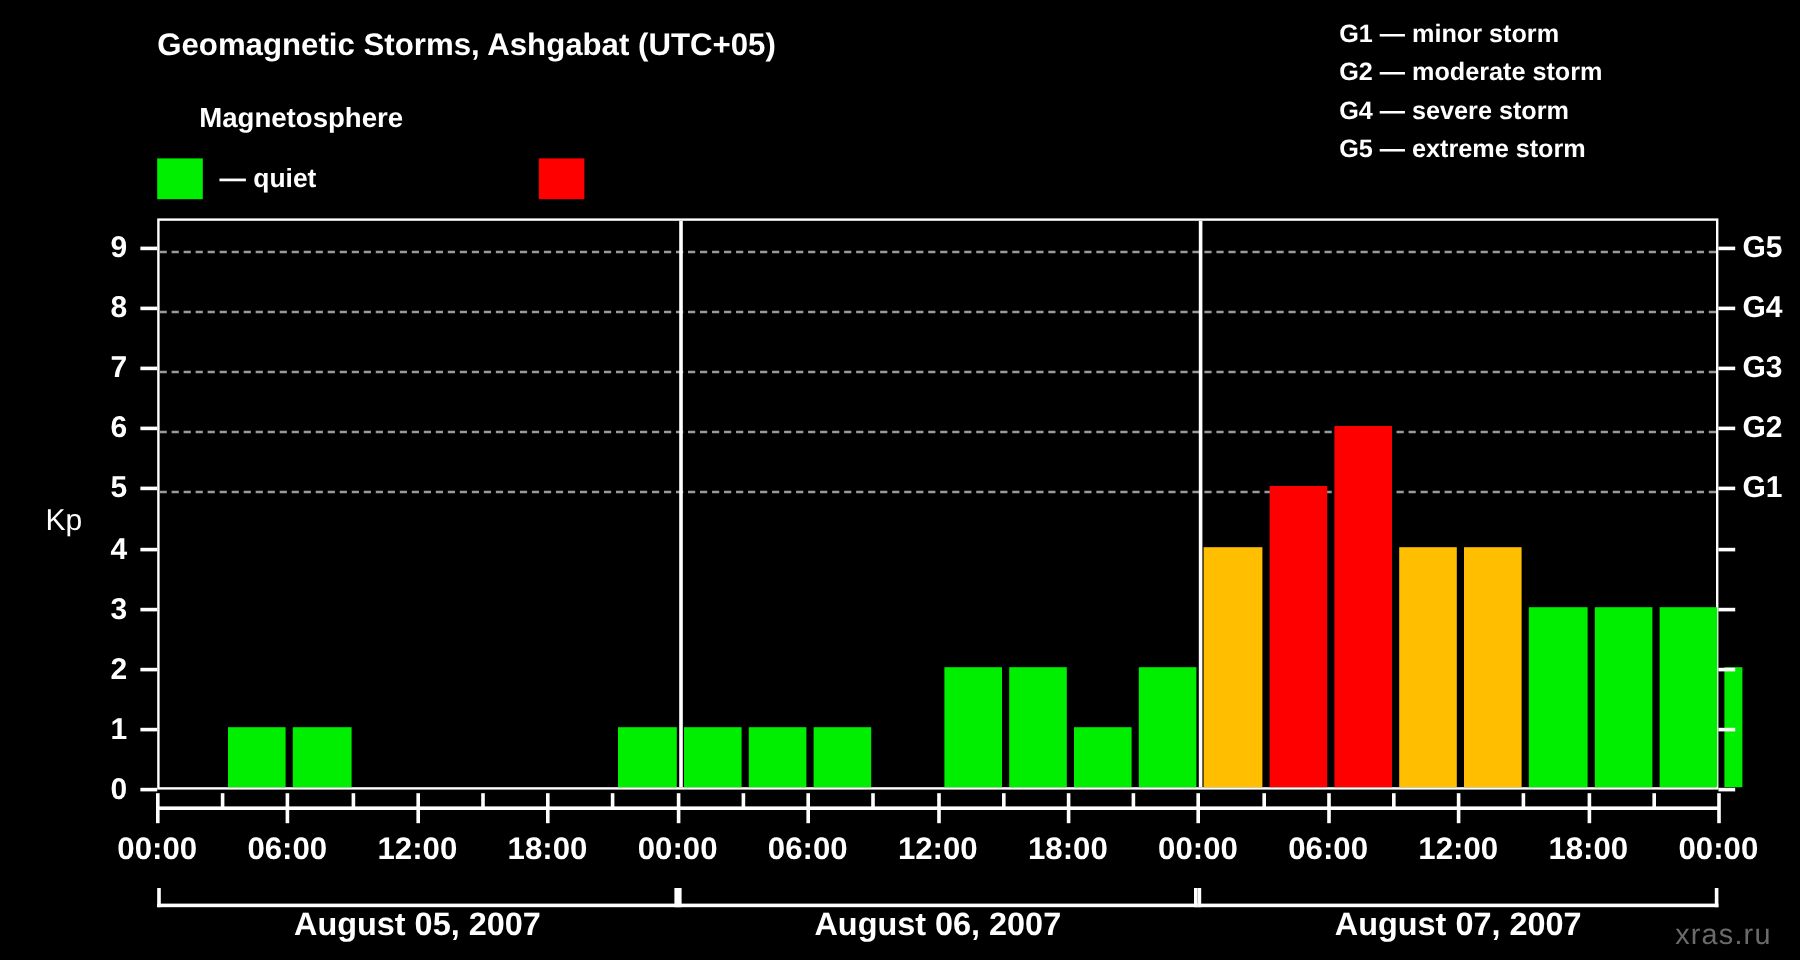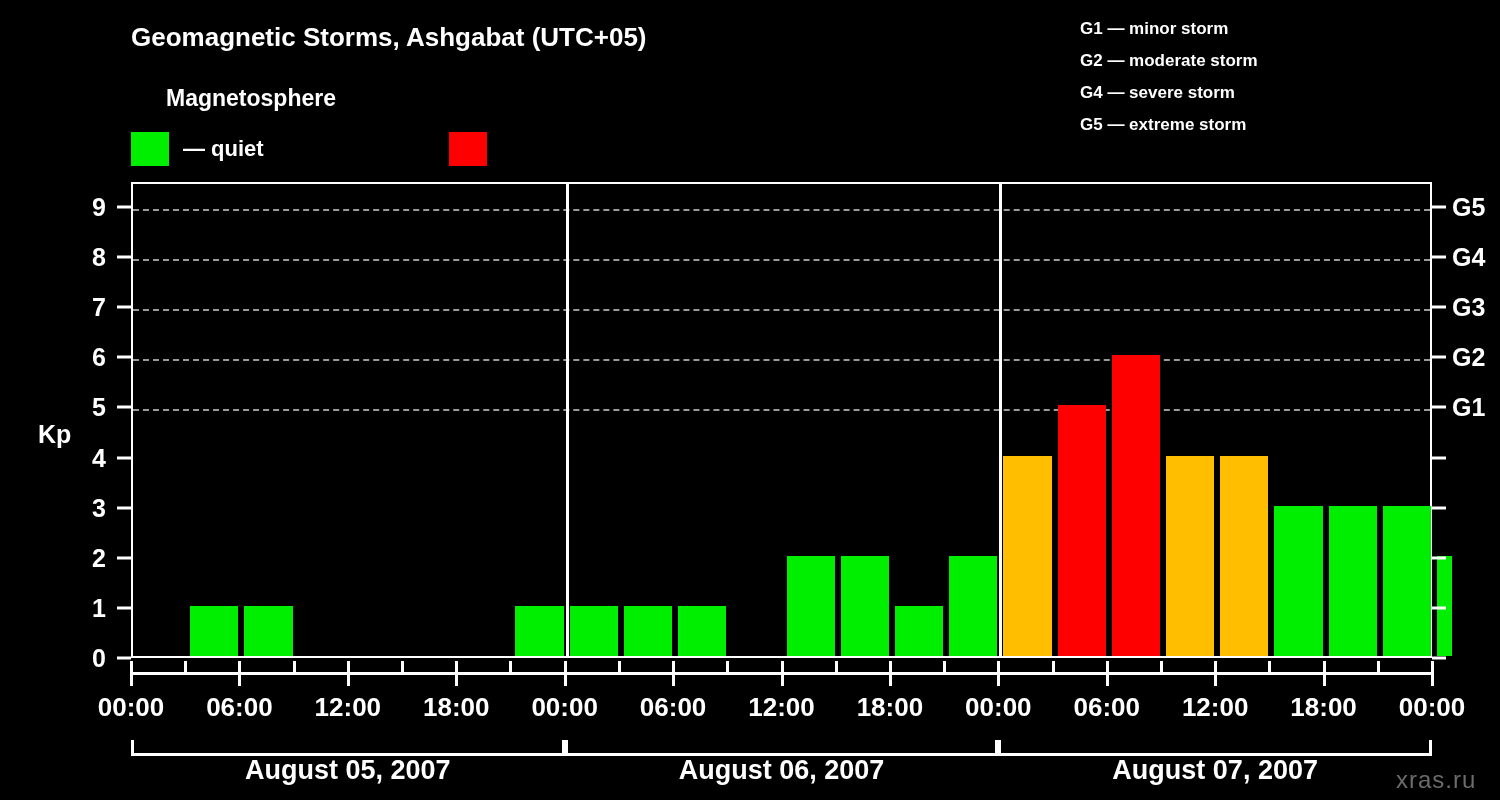--- a/index.html
+++ b/index.html
@@ -59,23 +59,23 @@
     font-weight: bold;
     white-space: nowrap;
     margin-left: 14px;
   }
   .legend-gap-1 { width: 109px; }
   .legend-gap-2 { width: 76px; }
 
   
   #storm-legend {
     position: absolute;
-    left: 1080px;
+    left: 1116px;
     top: 13px;
-    font-size: 17px;
+    font-size: 21px;
     font-weight: bold;
     line-height: 32px;
   }
   #storm-legend div { white-space: nowrap; }
 
   
   #plot-frame {
     position: absolute;
     left: 131px;
     top: 182px;
@@ -123,21 +123,21 @@
     width: 14px;
     height: 3px;
     background: #ffffff;
     transform: translateY(-50%);
   }
   #y-axis-title {
     position: absolute;
     left: 38px;
     top: 420px;
     font-size: 25px;
-    font-weight: bold;
+    font-weight: normal;
     text-align: right;
   }
 
   
   .gtick-mark {
     position: absolute;
     left: 1432px;
     width: 14px;
     height: 3px;
     background: #ffffff;

